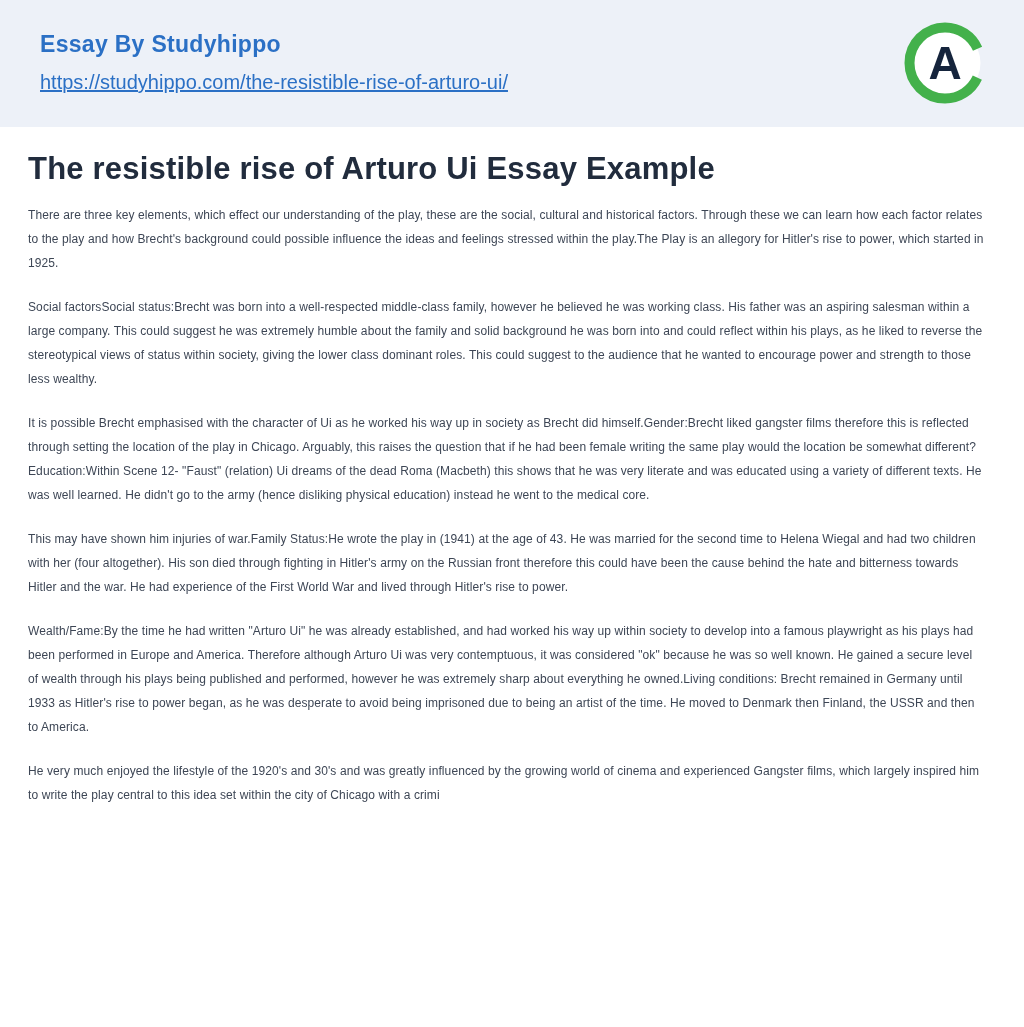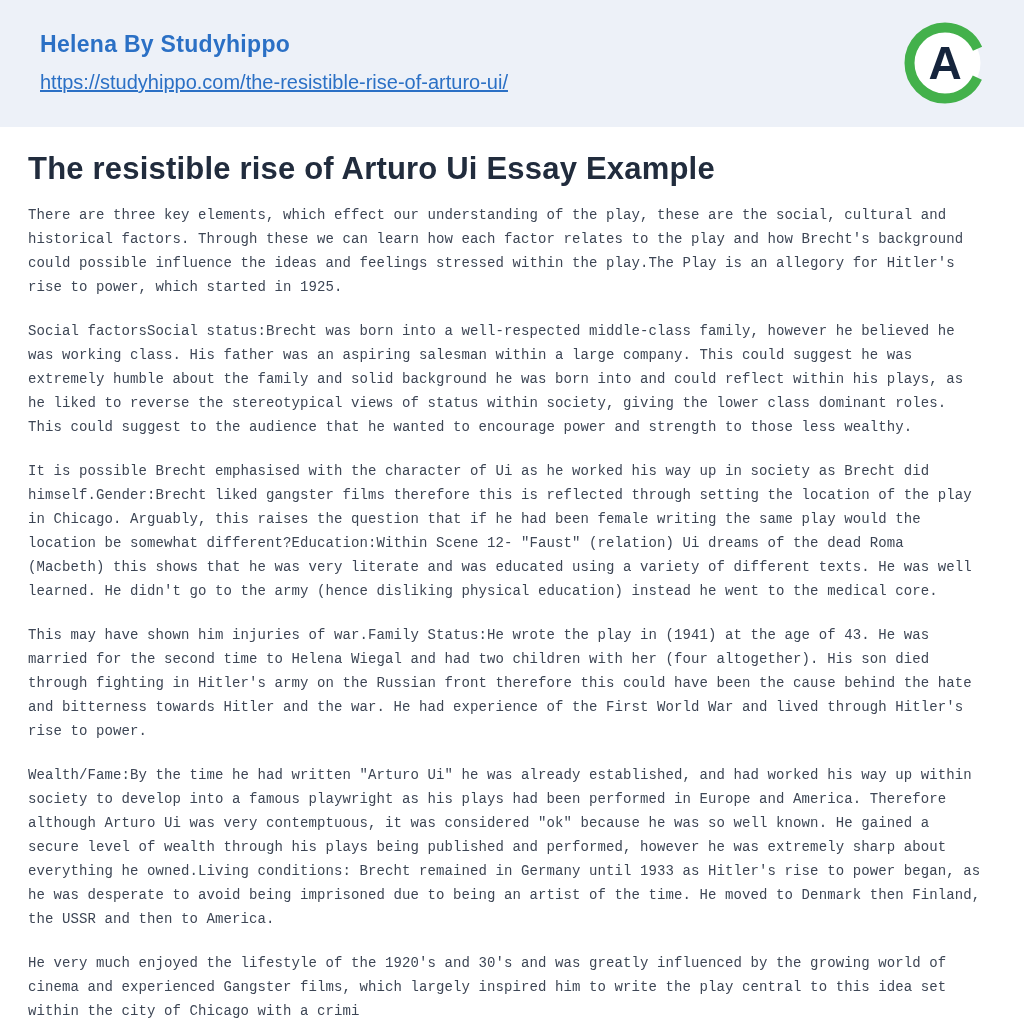--- a/index.html
+++ b/index.html
@@ -38,33 +38,32 @@
   .essay-main { padding: 24px 39px 30px 28px; }
   .essay-title {
     margin: 0 0 16px 0;
     font-size: 31px;
     font-weight: 700;
     color: #212c3d;
     letter-spacing: 0.2px;
   }
   .essay-paragraph {
     margin: 0 0 20px 0;
-    font-size: 14px;
+    font-size: 12px;
     line-height: 24px;
     color: #3d4655;
     letter-spacing: 0.1px;
-    font-family: Liberation Mono, monospace;
   }
 </style>
 </head>
 <body>
 
 <header class="site-header">
   <div class="header-text">
-    <a class="site-title">Helena By Studyhippo</a>
+    <a class="site-title">Essay By Studyhippo</a>
     <a class="page-url">https://studyhippo.com/the-resistible-rise-of-arturo-ui/</a>
   </div>
   <div class="logo-wrap">
     <svg viewBox="0 0 82 82" width="82" height="82">
       <circle cx="41" cy="41" r="35.5" fill="#ffffff" stroke="#43b14b" stroke-width="10" stroke-dasharray="193 30.1" stroke-dashoffset="208"></circle>
       <text x="41" y="57" text-anchor="middle" font-family="Liberation Sans, sans-serif" font-size="46" font-weight="bold" fill="#15243c">A</text>
     </svg>
   </div>
 </header>
 

